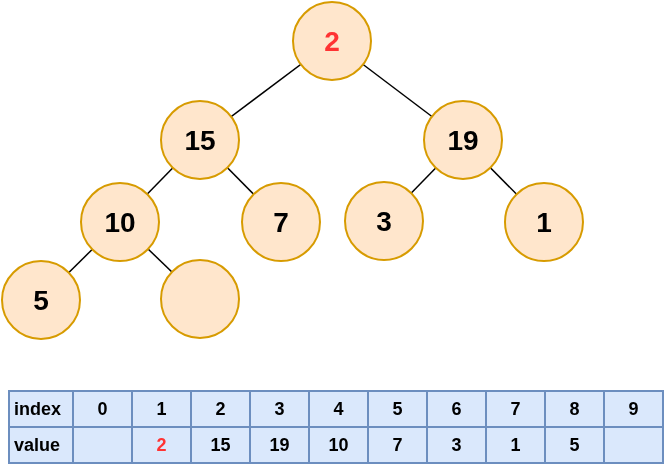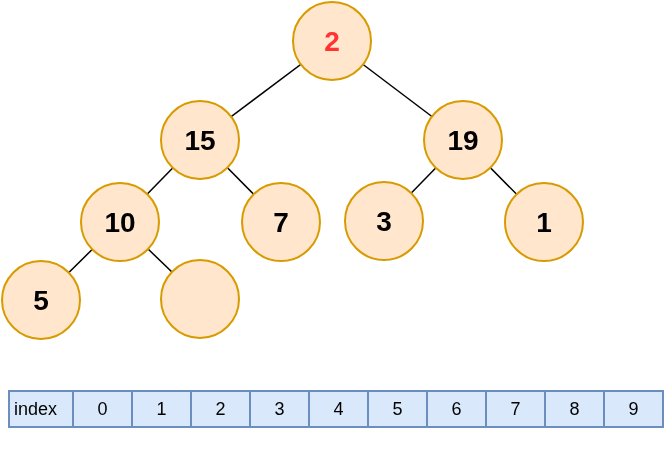--- a/index.html
+++ b/index.html
@@ -25,21 +25,21 @@
     left: 8px;
     top: 390px;
     border-collapse: collapse;
     table-layout: fixed;
   }
   table.array td, table.array th {
     border: 2px solid #6c8ebf;
     background: #dae8fc;
     height: 34px;
     padding: 0;
-    font-weight: normal;
+    font-weight: bold;
     font-size: 18px;
     color: #000000;
     text-align: center;
     vertical-align: middle;
     overflow: hidden;
   }
   table.array th.row-header {
     text-align: left;
     padding-left: 4px;
   }
@@ -121,15 +121,28 @@
           <td>1</td>
           <td>2</td>
           <td>3</td>
           <td>4</td>
           <td>5</td>
           <td>6</td>
           <td>7</td>
           <td>8</td>
           <td>9</td>
         </tr>
+        <tr>
+          <th class="row-header">value</th>
+          <td></td>
+          <td class="highlight">2</td>
+          <td>15</td>
+          <td>19</td>
+          <td>10</td>
+          <td>7</td>
+          <td>3</td>
+          <td>1</td>
+          <td>5</td>
+          <td></td>
+        </tr>
       </tbody>
   </table>
 </div>
 
 </body></html>

